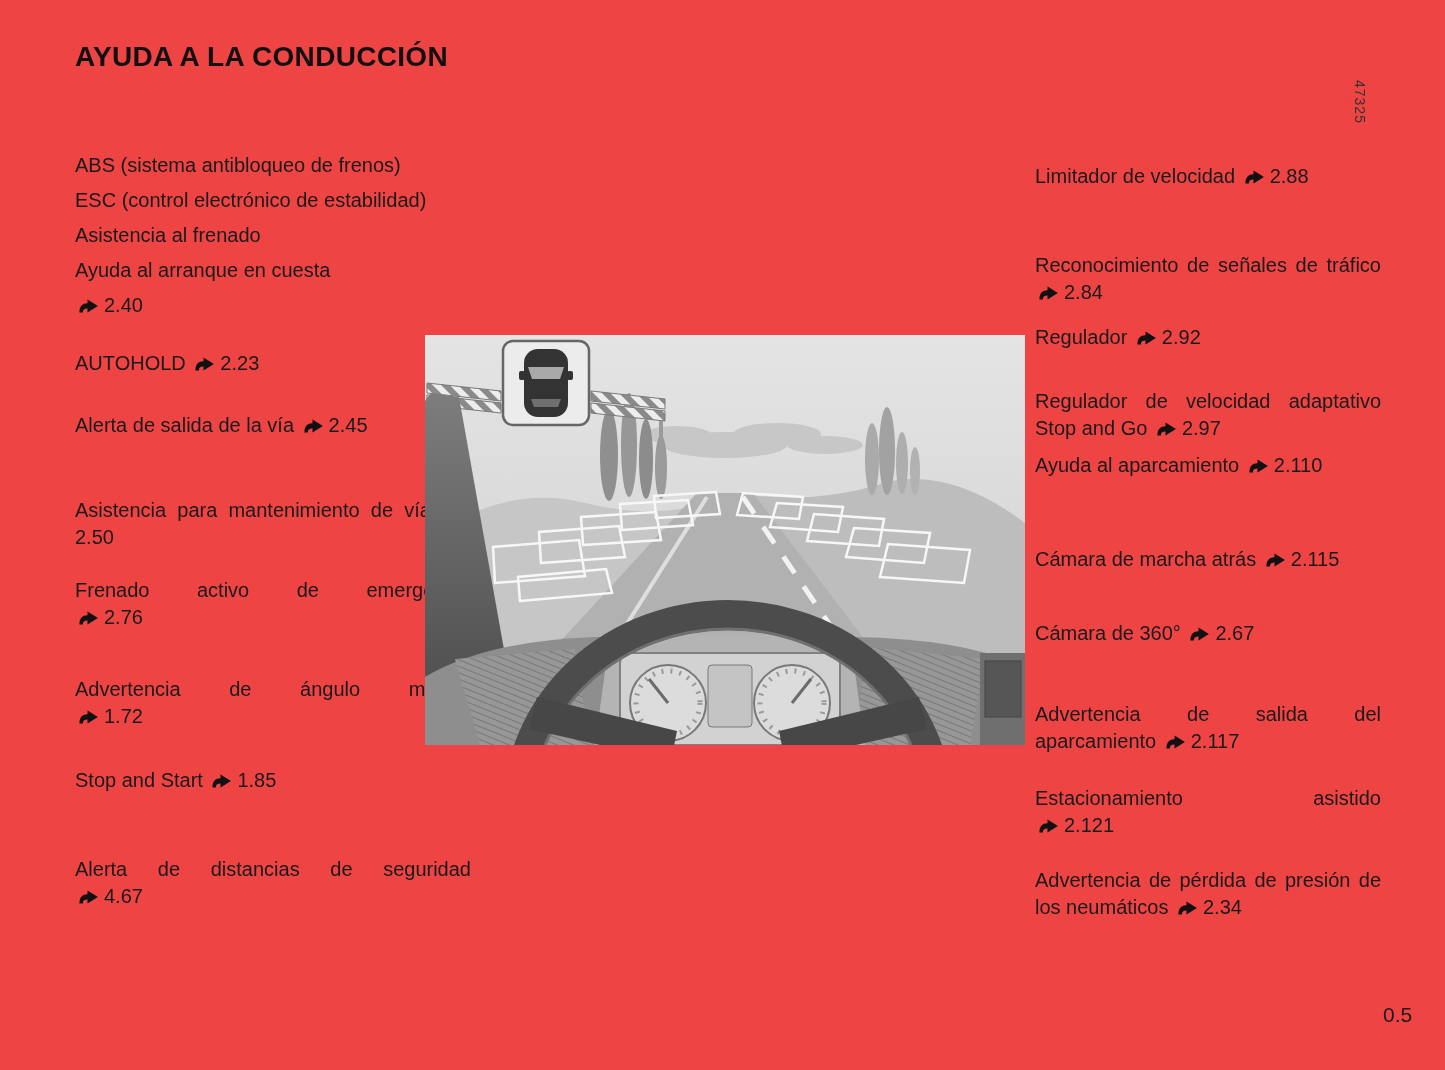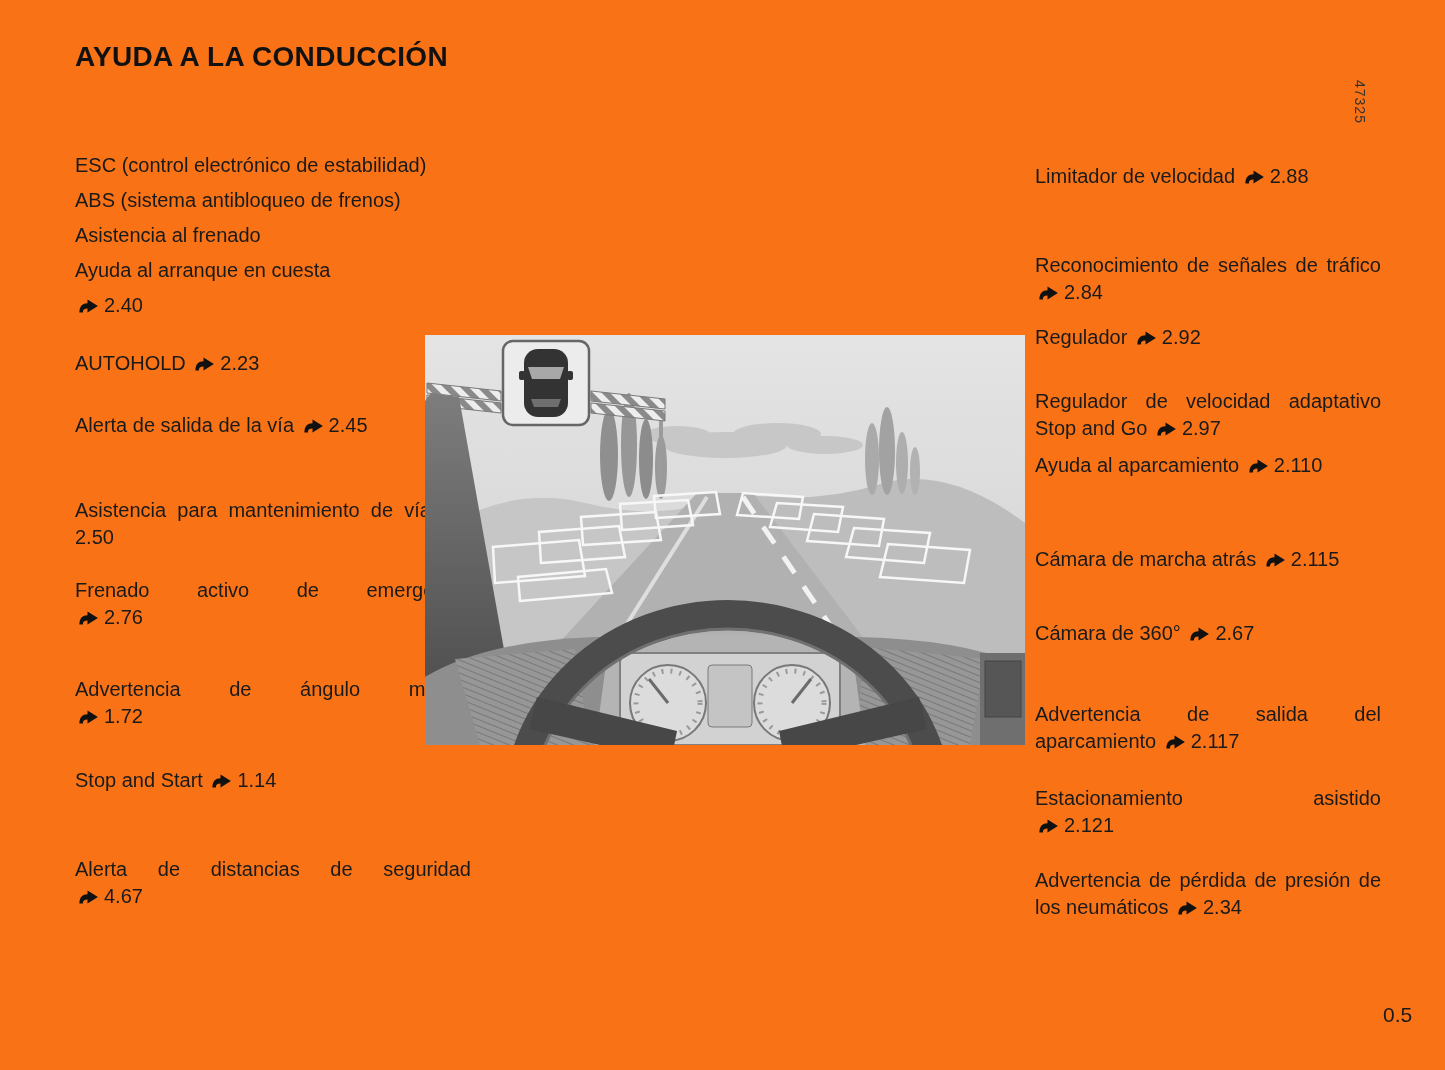--- a/index.html
+++ b/index.html
@@ -1,17 +1,17 @@
 <!DOCTYPE html>
 <html><head>
 <meta charset="utf-8">
 <style>
   html,body{margin:0;padding:0;background:#ffffff;}
   .page{
-    position:relative;width:1445px;height:1070px;background:#f97316;
+    position:relative;width:1445px;height:1070px;background:#ef4444;
     font-family:"Liberation Sans", sans-serif;color:#1a1a1a;overflow:hidden;
   }
   .title{
     position:absolute;left:75px;top:22px;font-size:28px;font-weight:700;
     letter-spacing:.3px;color:#111;
   }
   .figure-number{
     position:absolute;left:1368px;top:80px;font-size:14px;color:#333;
     transform:rotate(90deg);transform-origin:top left;letter-spacing:1px;
   }
@@ -41,22 +41,22 @@
 <body>
 
 <div class="page">
 
   <h1 class="title">AYUDA A LA CONDUCCIÓN</h1>
 
   <div class="figure-number">47325</div>
 
   <div class="col col-left">
       <div class="entry L0">
+        <div class="line pre">ABS (sistema antibloqueo de frenos)</div>
         <div class="line pre">ESC (control electrónico de estabilidad)</div>
-        <div class="line pre">ABS (sistema antibloqueo de frenos)</div>
         <div class="line pre">Asistencia al frenado</div>
         <div class="line pre">Ayuda al arranque en cuesta</div>
         <div class="line refline"><svg class="arr" viewBox="0 0 20 14">
             <path fill="#111" d="M9 0.6 L19.4 7 L9 13.4 L9 9.6 C5.6 9.6 4.4 10.8 4.4 13.4 L0.9 13.4 C0.9 7.4 4.1 4.3 9 4.3 Z"></path>
           </svg><span class="ref">2.40</span></div>
       </div>
       <div class="entry L1">
         <div class="line"><span>AUTOHOLD</span> <svg class="arr" viewBox="0 0 20 14">
             <path fill="#111" d="M9 0.6 L19.4 7 L9 13.4 L9 9.6 C5.6 9.6 4.4 10.8 4.4 13.4 L0.9 13.4 C0.9 7.4 4.1 4.3 9 4.3 Z"></path>
           </svg><span class="ref">2.23</span></div>
@@ -79,21 +79,21 @@
       </div>
       <div class="entry L5">
         <div class="line stretch"><span>Advertencia de ángulo muerto</span></div>
         <div class="line refline"><svg class="arr" viewBox="0 0 20 14">
             <path fill="#111" d="M9 0.6 L19.4 7 L9 13.4 L9 9.6 C5.6 9.6 4.4 10.8 4.4 13.4 L0.9 13.4 C0.9 7.4 4.1 4.3 9 4.3 Z"></path>
           </svg><span class="ref">1.72</span></div>
       </div>
       <div class="entry L6">
         <div class="line"><span>Stop and Start</span> <svg class="arr" viewBox="0 0 20 14">
             <path fill="#111" d="M9 0.6 L19.4 7 L9 13.4 L9 9.6 C5.6 9.6 4.4 10.8 4.4 13.4 L0.9 13.4 C0.9 7.4 4.1 4.3 9 4.3 Z"></path>
-          </svg><span class="ref">1.14</span></div>
+          </svg><span class="ref">1.85</span></div>
       </div>
       <div class="entry L7">
         <div class="line stretch"><span>Alerta de distancias de seguridad</span></div>
         <div class="line refline"><svg class="arr" viewBox="0 0 20 14">
             <path fill="#111" d="M9 0.6 L19.4 7 L9 13.4 L9 9.6 C5.6 9.6 4.4 10.8 4.4 13.4 L0.9 13.4 C0.9 7.4 4.1 4.3 9 4.3 Z"></path>
           </svg><span class="ref">4.67</span></div>
       </div>
     </div>
   <div class="col col-right">
       <div class="entry R0">

